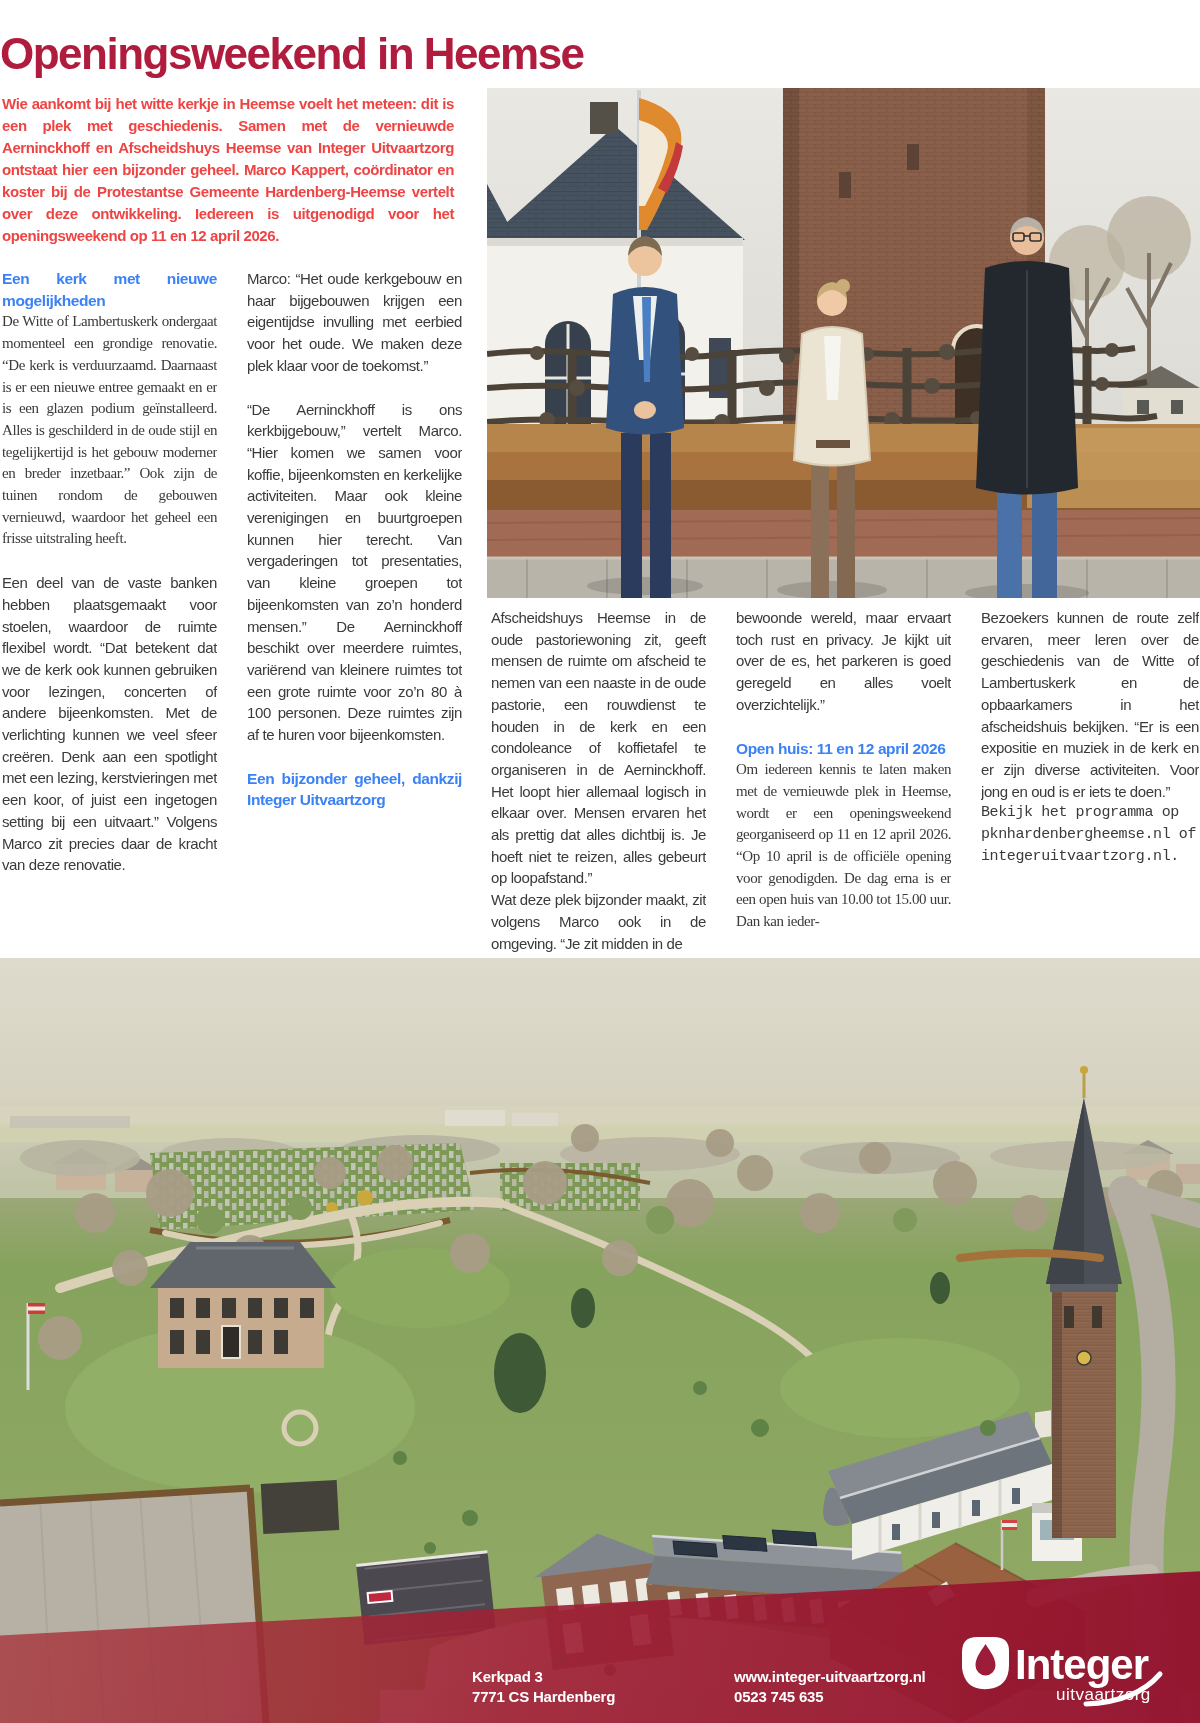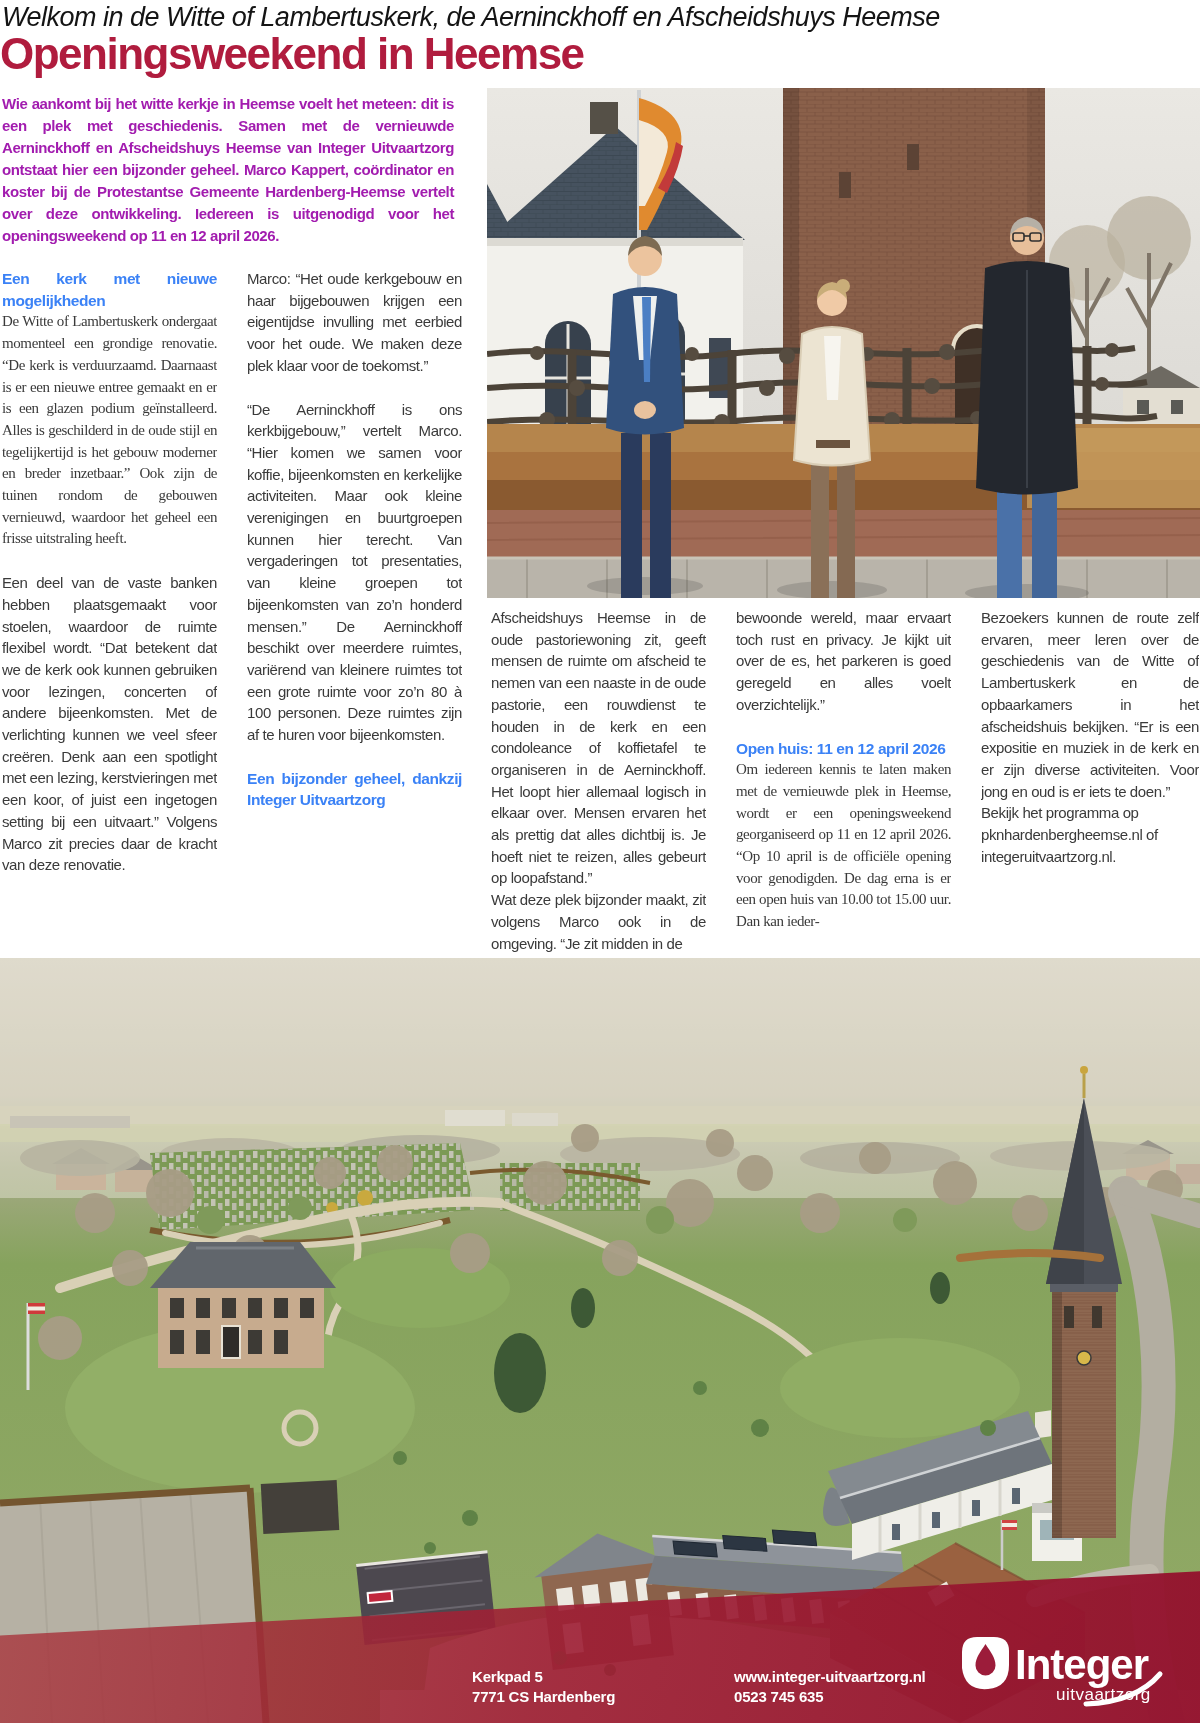--- a/index.html
+++ b/index.html
@@ -3,50 +3,49 @@
 <meta charset="utf-8">
 <style>
   html,body{margin:0;padding:0;background:#ffffff;}
   #page{position:relative;width:1200px;height:1723px;background:#fff;overflow:hidden;
         font-family:"Liberation Sans",sans-serif;color:#3a3a3a;}
   .kicker{position:absolute;left:2px;top:2px;font-style:italic;font-size:27px;letter-spacing:-0.5px;
           color:#141414;white-space:nowrap;}
   .headline{position:absolute;left:0px;top:30px;font-size:44px;line-height:48px;font-weight:bold;
             color:#b01c3e;letter-spacing:-1.5px;white-space:nowrap;}
   .intro{position:absolute;left:2px;top:93px;width:452px;font-weight:bold;font-size:15px;
-         line-height:22px;letter-spacing:-0.4px;color:#a21caf;text-align:justify;}
+         line-height:22px;letter-spacing:-0.4px;color:#ef4444;text-align:justify;}
   .photo{position:absolute;overflow:hidden;}
   #photo-top{left:487px;top:88px;width:713px;height:510px;}
   #photo-aerial{left:0;top:958px;width:1200px;height:765px;}
   .col{position:absolute;width:215px;text-align:justify;font-size:15px;line-height:21.7px;
        letter-spacing:-0.4px;overflow:hidden;color:#3a3a3a;}
   .col h3{font-size:15.5px;color:#3b82f6;margin:22px 0 0 0;line-height:21.7px;letter-spacing:-0.4px;}
   .col p{margin:22px 0 0 0;}
   .col > :first-child{margin-top:0;}
   .col h3 + p{margin-top:0;font-family:Liberation Serif, serif;}
   .col p.tight{margin-top:0;}
-  .col p.plain{text-align:left;}
+  .col p.plain{text-align:left;font-family:Liberation Mono, monospace;}
   #col1,#col2{top:268px;height:683px;}
   #col3,#col4,#col5{top:607px;height:346px;}
   #col1{left:2px;}#col2{left:247px;}#col3{left:491px;}#col4{left:736px;}#col5{left:981px;width:218px;}
   .footer-band{position:absolute;left:0;top:1558px;width:1200px;height:165px;
      clip-path:polygon(0 47%,100% 8%,100% 100%,0 100%);
      background:linear-gradient(97deg, rgba(168,55,61,0.80) 0%, rgba(158,30,52,0.90) 45%, rgba(147,17,45,0.96) 100%);}
   .footer-text{position:absolute;color:#ffffff;font-weight:bold;font-size:15px;line-height:20px;
      letter-spacing:-0.2px;}
   #footer-address{left:472px;top:1667px;}
   #footer-contact{left:690px;top:1667px;margin-left:44px;}
   #footer-logo{position:absolute;left:958px;top:1632px;width:214px;height:78px;}
 </style>
 </head>
 <body>
 
 <div id="page">
 
-  <div class="kicker">Welkom in de Witte of Lambertuskerk, de Aerninckhoff en Afscheidshuys Heemse</div>
   <div class="headline">Openingsweekend in Heemse</div>
   <div class="intro">Wie aankomt bij het witte kerkje in Heemse voelt het meteen: dit is een plek met geschiedenis. Samen met de vernieuwde Aerninckhoff en Afscheidshuys Heemse van Integer Uitvaartzorg ontstaat hier een bijzonder geheel. Marco Kappert, coördinator en koster bij de Protestantse Gemeente Hardenberg-Heemse vertelt over deze ontwikkeling. Iedereen is uitgenodigd voor het openingsweekend op 11 en 12 april 2026.</div>
 
   <div class="photo" id="photo-top">
     <svg width="713" height="510" viewBox="0 0 713 510" xmlns="http://www.w3.org/2000/svg">
       <defs>
         <linearGradient id="sky" x1="0" y1="0" x2="0" y2="1">
           <stop offset="0" stop-color="#eae8e3"></stop>
             <stop offset="1" stop-color="#d6d4cf"></stop>
         </linearGradient>
@@ -465,21 +464,21 @@
           <circle cx="988" cy="470" r="8"></circle>
         <circle cx="400" cy="500" r="7"></circle>
           <circle cx="430" cy="590" r="6"></circle>
       </g>
     </svg>
   </div>
 
   <div class="footer-band"></div>
 
   <div class="footer-text" id="footer-address">
-    <div>Kerkpad 5</div>
+    <div>Kerkpad 3</div>
     <div>7771 CS Hardenberg</div>
   </div>
   <div class="footer-text" id="footer-contact">
     <div>www.integer-uitvaartzorg.nl</div>
     <div>0523 745 635</div>
   </div>
 
   <div id="footer-logo">
     <svg width="214" height="78" viewBox="0 0 214 78" xmlns="http://www.w3.org/2000/svg">
       <g>

